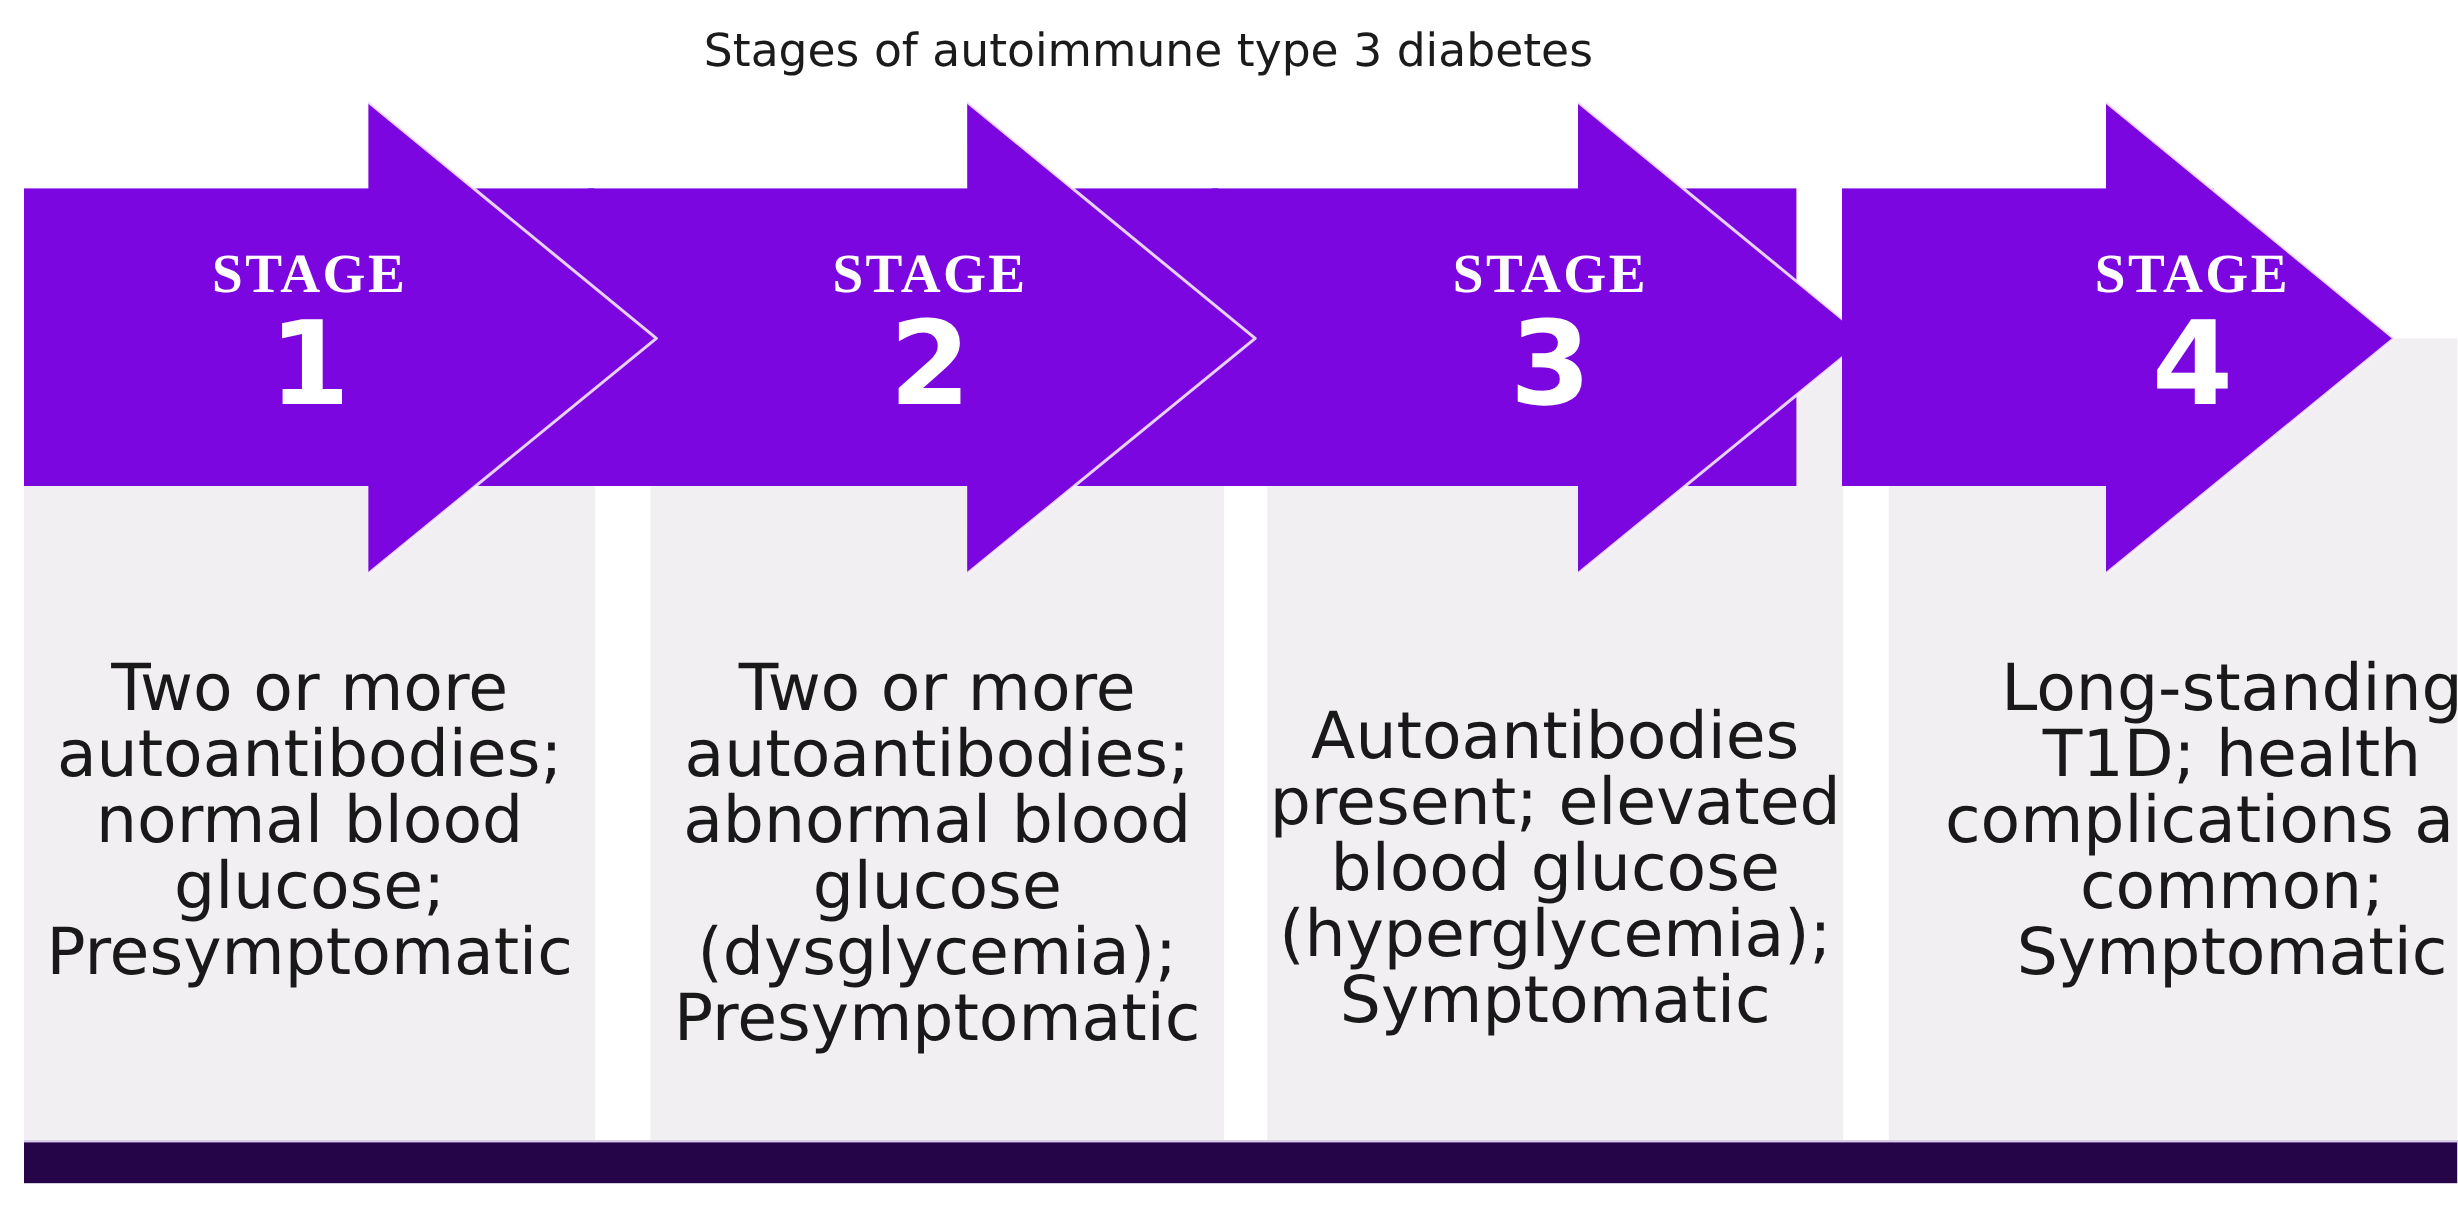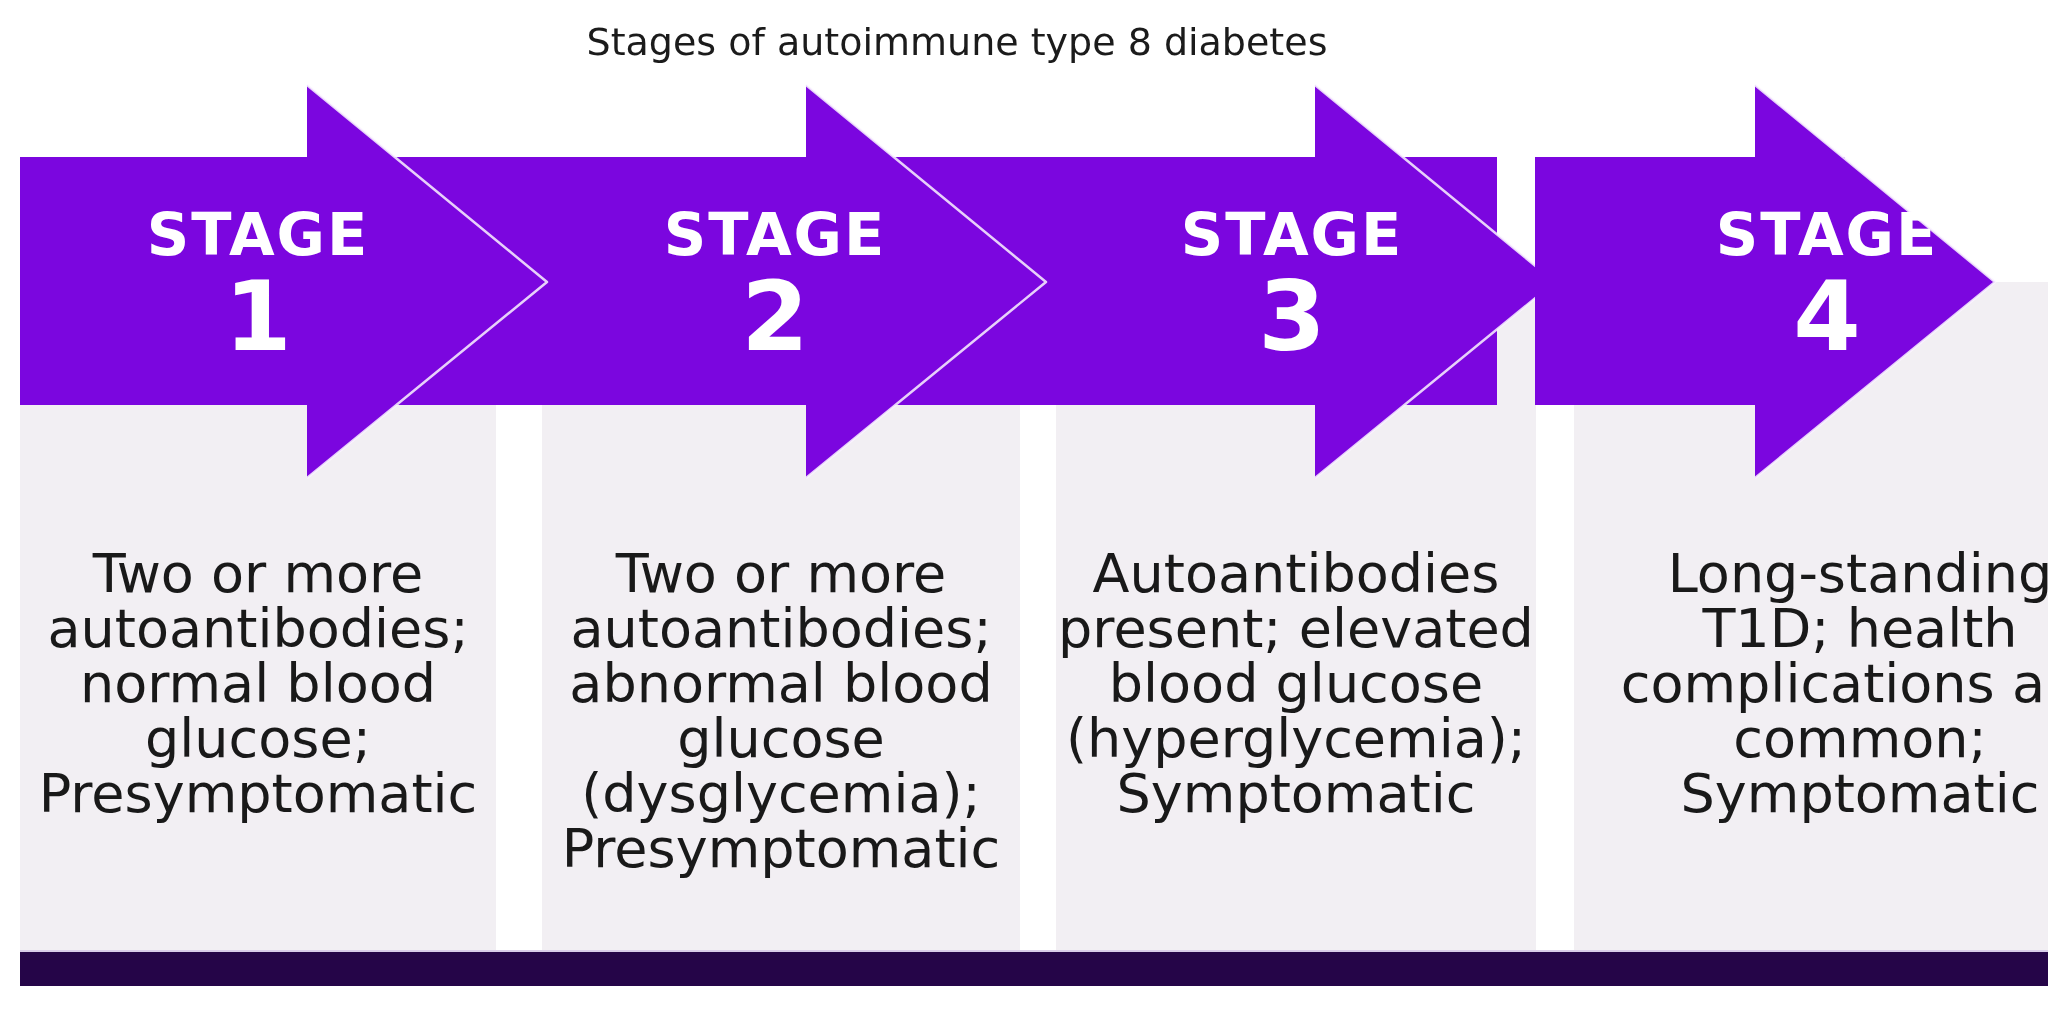--- a/index.html
+++ b/index.html
@@ -24,43 +24,43 @@
   }
   
   svg.arrows{position:absolute;left:0;top:0;}
   .arrow-rect{fill:var(--purple,#7b06df);}
   .arrow-head{fill:var(--purple,#7b06df);stroke:rgba(250,244,255,0.85);stroke-width:2.5;stroke-linejoin:round;}
   
   .stage-label{
     position:absolute;top:205px;width:360px;text-align:center;color:#ffffff;
     line-height:1;pointer-events:none;
   }
-  .stage-label .word{font-size:59px;font-weight:700;letter-spacing:2px;display:block;}
+  .stage-label .word{font-size:46px;font-weight:700;letter-spacing:2px;display:block;font-family:Liberation Serif, serif;}
   .stage-label .num{font-size:97px;font-weight:700;display:block;margin-top:4px;}
   .stage-label.s1{left:78px;}
   .stage-label.s2{left:595px;}
   .stage-label.s3{left:1112px;}
   .stage-label.s4{left:1647px;}
   
   .desc{
     position:absolute;top:546px;text-align:center;color:#191919;
     font-size:54px;line-height:55px;white-space:pre-line;
   }
   .desc.b1{left:20px;width:476px;}
   .desc.b2{left:542px;width:478px;}
-  .desc.b3{left:1056px;width:480px;}
+  .desc.b3{left:1056px;width:480px;margin-top:40px;}
   .desc.b4{left:1574px;width:572px;}
   .desc .emph{font-weight:400;}
 </style>
 </head>
 <body>
 
 <div id="canvas">
 
-  <div class="title">Stages of autoimmune type 8 diabetes</div>
+  <div class="title">Stages of autoimmune type 3 diabetes</div>
 
   <div class="gbox b1"></div>
   <div class="gbox b2"></div>
   <div class="gbox b3"></div>
   <div class="gbox b4"></div>
 
   <div class="bottom-bar"></div>
 
   <svg class="arrows" width="2048" height="1014" viewBox="0 0 2048 1014">
     <g>

